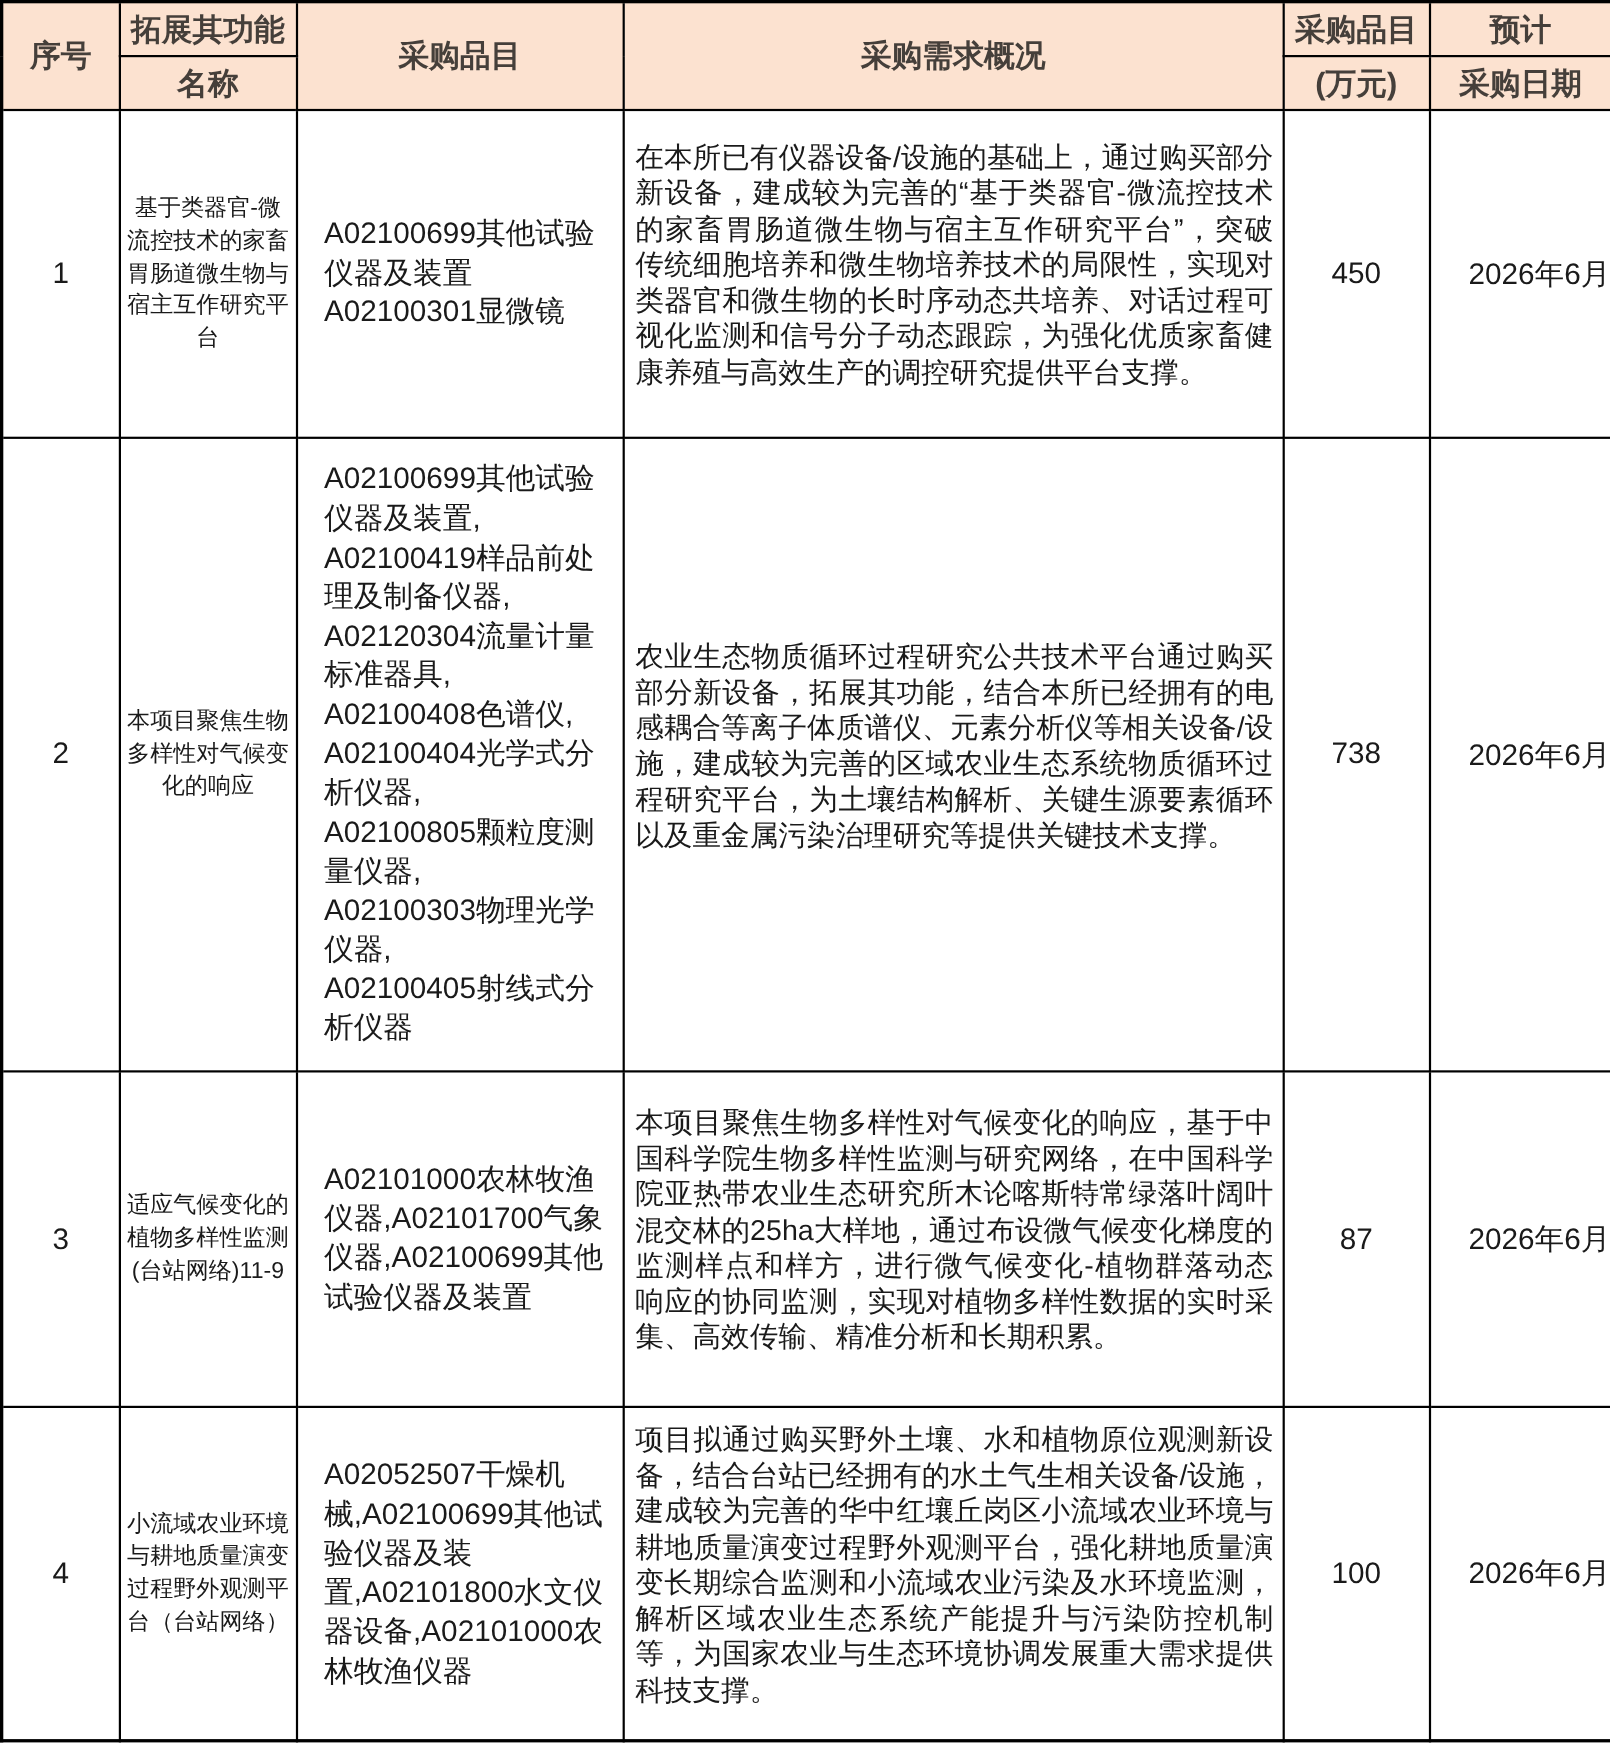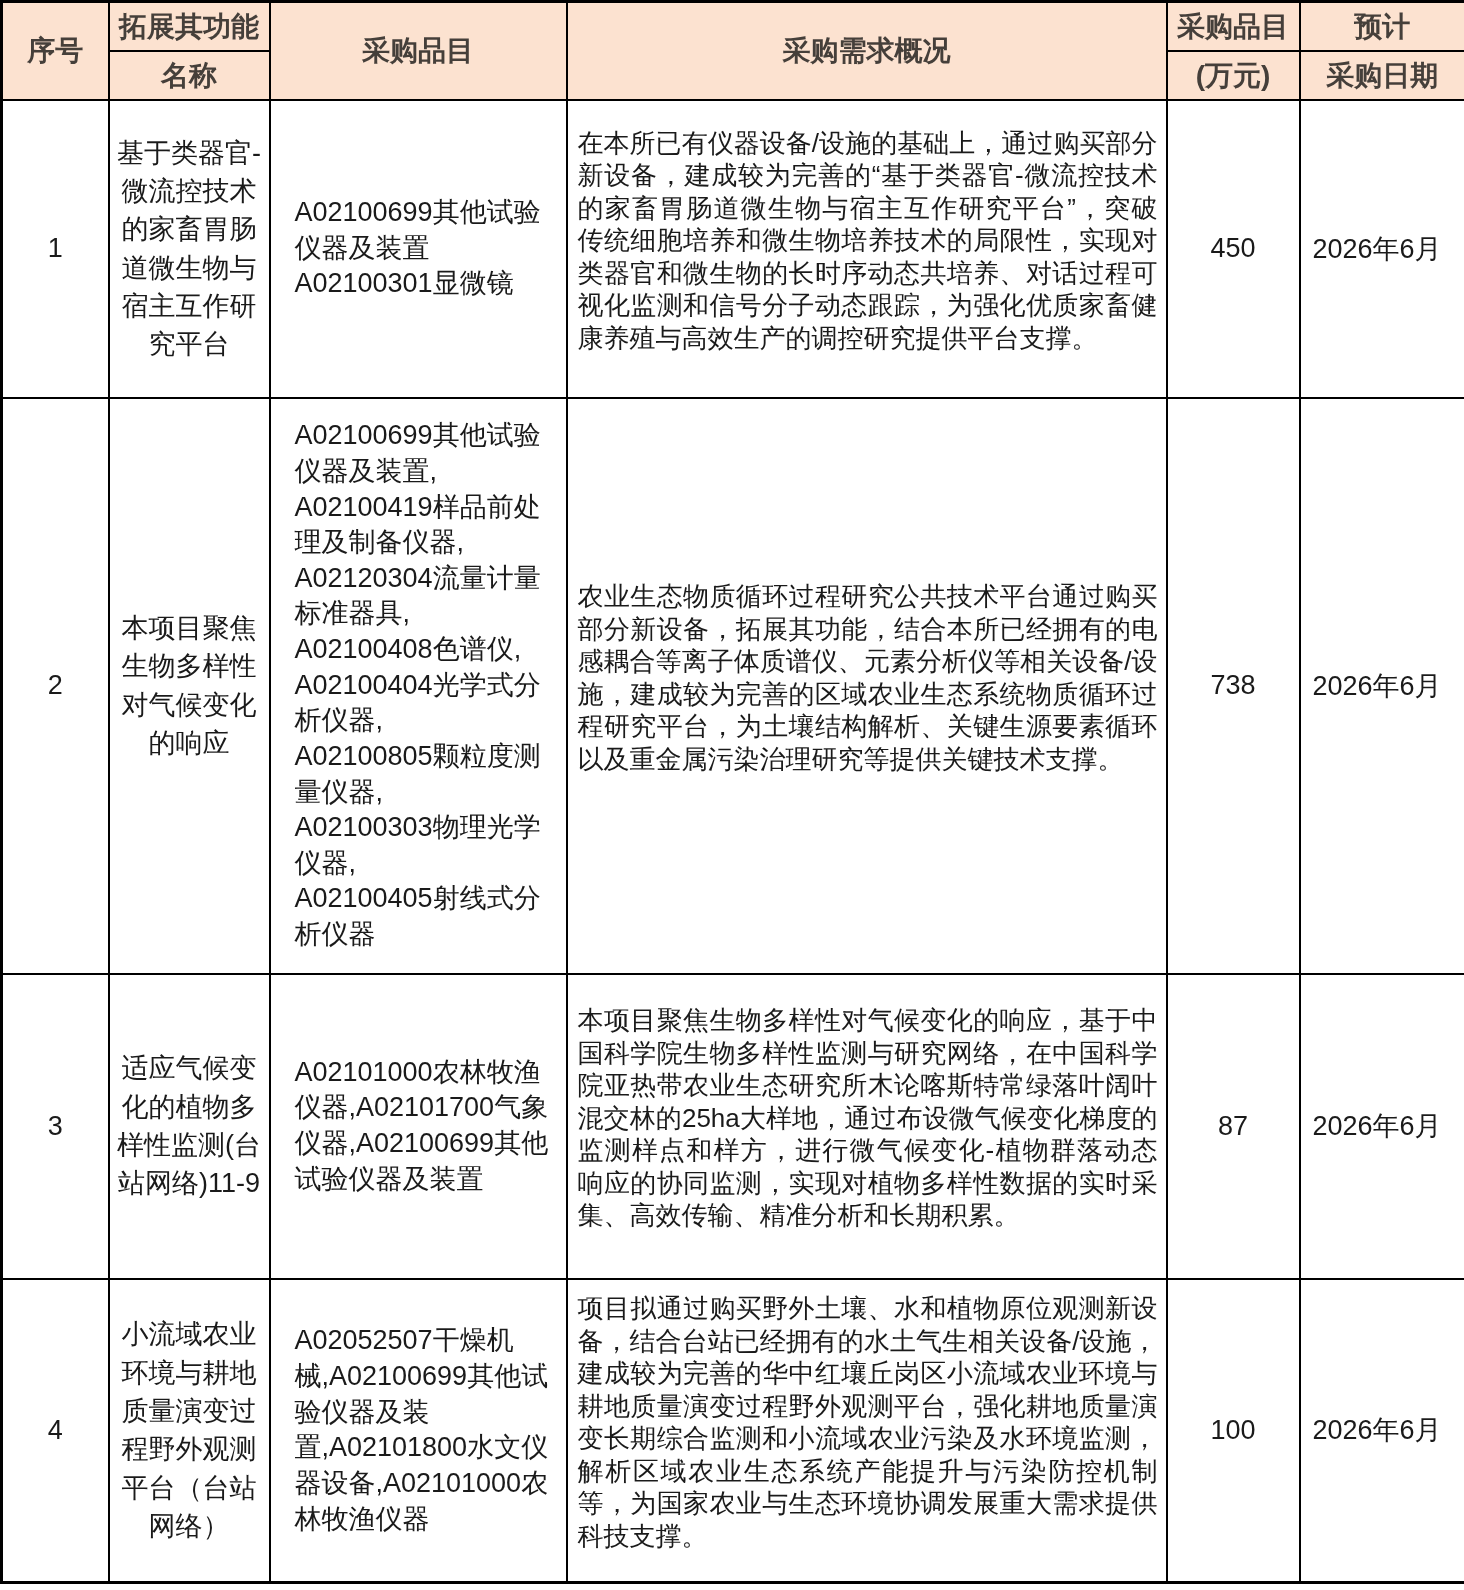--- a/index.html
+++ b/index.html
@@ -52,21 +52,21 @@
   tr.r3{height:305px;}
   tr.r4{height:304px;}
 
   td.c-index{
     text-align:center;
     font-size:27px;
     padding:2px;
   }
   td.c-name{
     text-align:center;
-    font-size:27px;
+    font-size:21px;
     line-height:1.42;
     padding:8px 6px;
     margin-left:36px;
   }
   td.c-items{
     text-align:left;
     font-size:27px;
     line-height:1.32;
     padding:4px 4px 4px 24px;
     white-space:pre-line;
@@ -78,23 +78,23 @@
     line-height:1.25;
     padding:4px 8px 20px 10px;
   }
   td.c-budget{
     text-align:center;
     font-size:27px;
     padding:2px;
     border-radius:19px;
   }
   td.c-date{
-    text-align:left;
+    text-align:right;
     font-size:27px;
-    padding:12px;
+    padding:0;
   }
 </style>
 </head>
 <body>
 
 <div class="page">
   <table class="proc">
     <colgroup>
       <col class="w-index">
       <col class="w-name">

